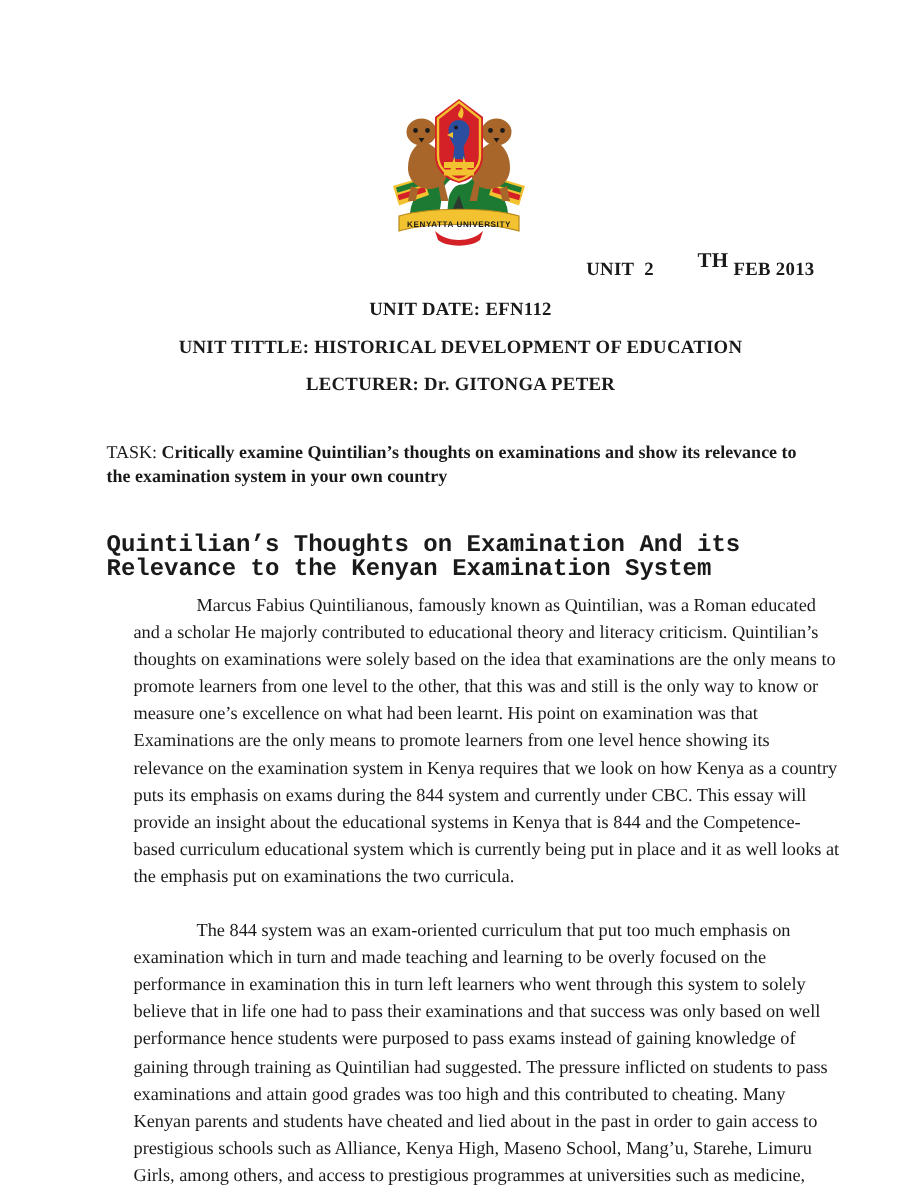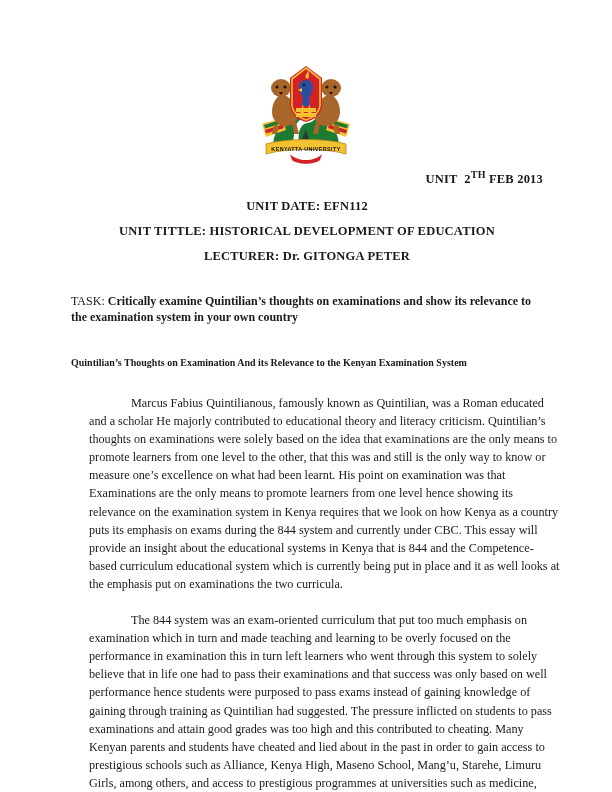--- a/index.html
+++ b/index.html
@@ -41,23 +41,24 @@
     position: absolute;
     left: 71px;
     top: 172px;
     width: 472px;
     text-align: right;
     font-size: 12.5px;
     font-weight: bold;
     letter-spacing: 0.2px;
   }
   .date-line sup {
-    font-size: 10px;
+    font-size: 14px;
     vertical-align: super;
     line-height: 0;
+    margin-left: 29px;
   }
 
   .center-line {
     position: absolute;
     left: 71px;
     width: 472px;
     text-align: center;
     font-size: 12.5px;
     font-weight: bold;
     letter-spacing: 0.2px;
@@ -79,23 +80,24 @@
   }
   .task .task-label { font-weight: normal; text-align: right; }
   .task .task-body  { font-weight: bold; }
 
   
   .section-heading {
     position: absolute;
     left: 71px;
     top: 355px;
     width: 462px;
-    font-size: 10px;
+    font-size: 16px;
     line-height: 16px;
     font-weight: bold;
+    font-family: Liberation Mono, monospace;
   }
 
   
   .body-block {
     position: absolute;
     left: 89px;
     top: 394px;
     width: 472px;
     font-size: 12.2px;
     line-height: 18.1px;

